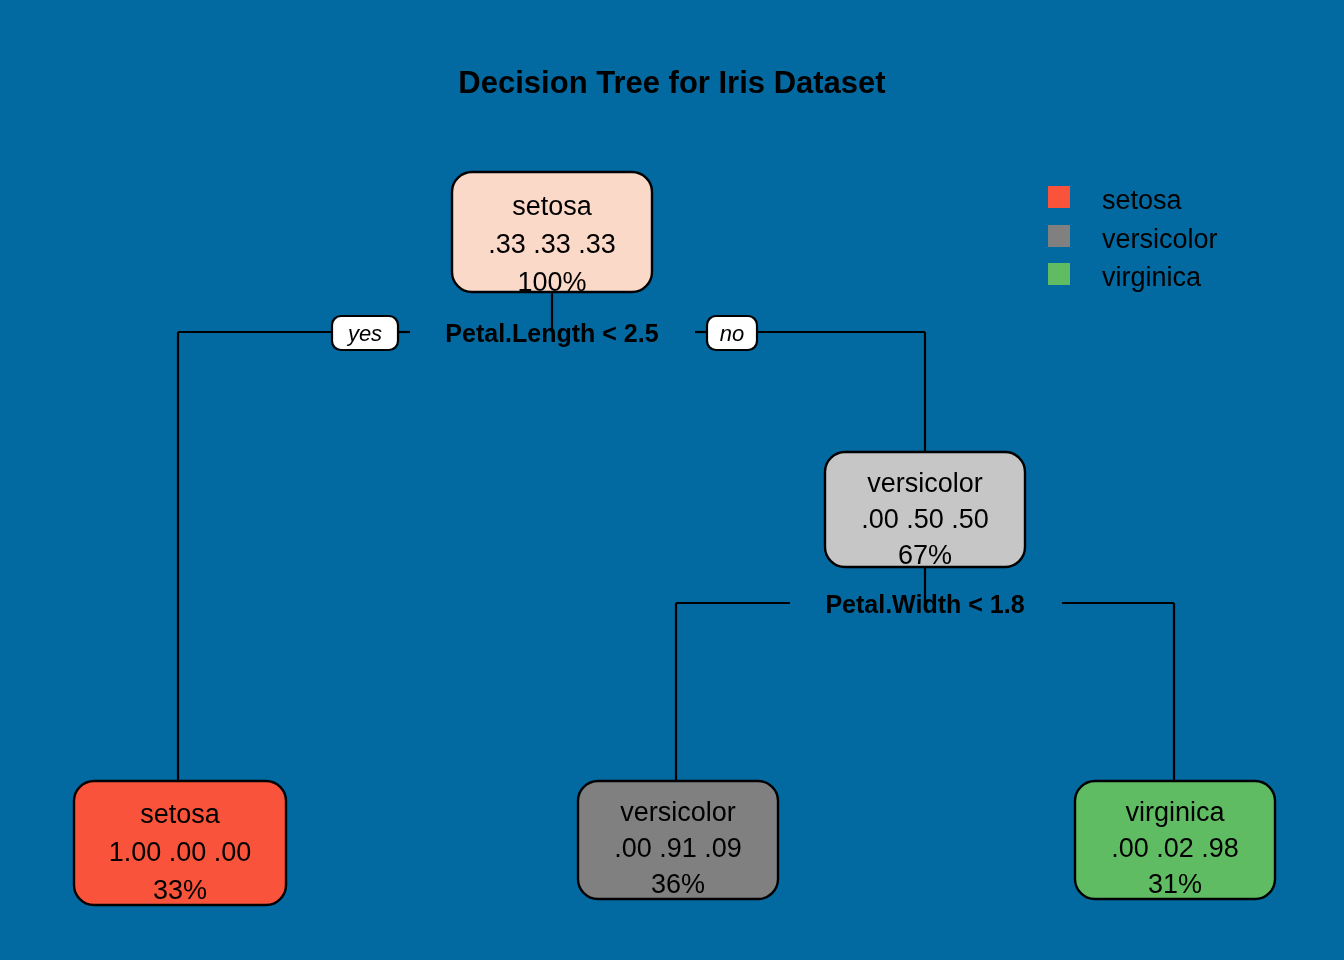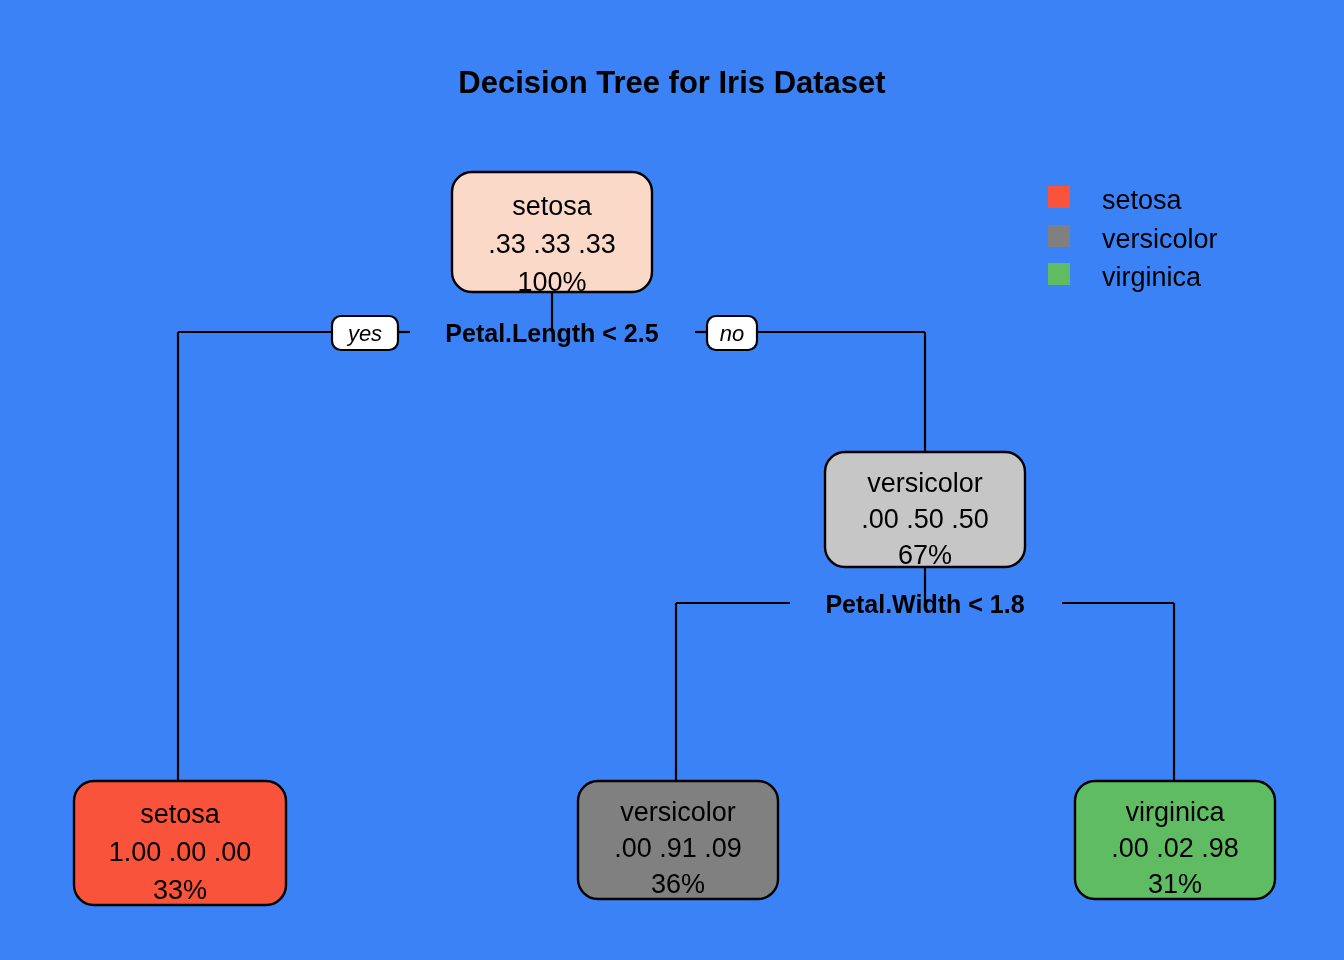--- a/index.html
+++ b/index.html
@@ -10,21 +10,21 @@
   body {
     width: 1344px;
     height: 960px;
     font-family: "Liberation Sans", sans-serif;
     overflow: hidden;
   }
   #stage {
     position: relative;
     width: 1344px;
     height: 960px;
-    background: #3b82f6;
+    background: #0369a1;
   }
   svg#tree {
     position: absolute;
     left: 0;
     top: 0;
     width: 1344px;
     height: 960px;
     display: block;
   }
   .plot-title {

